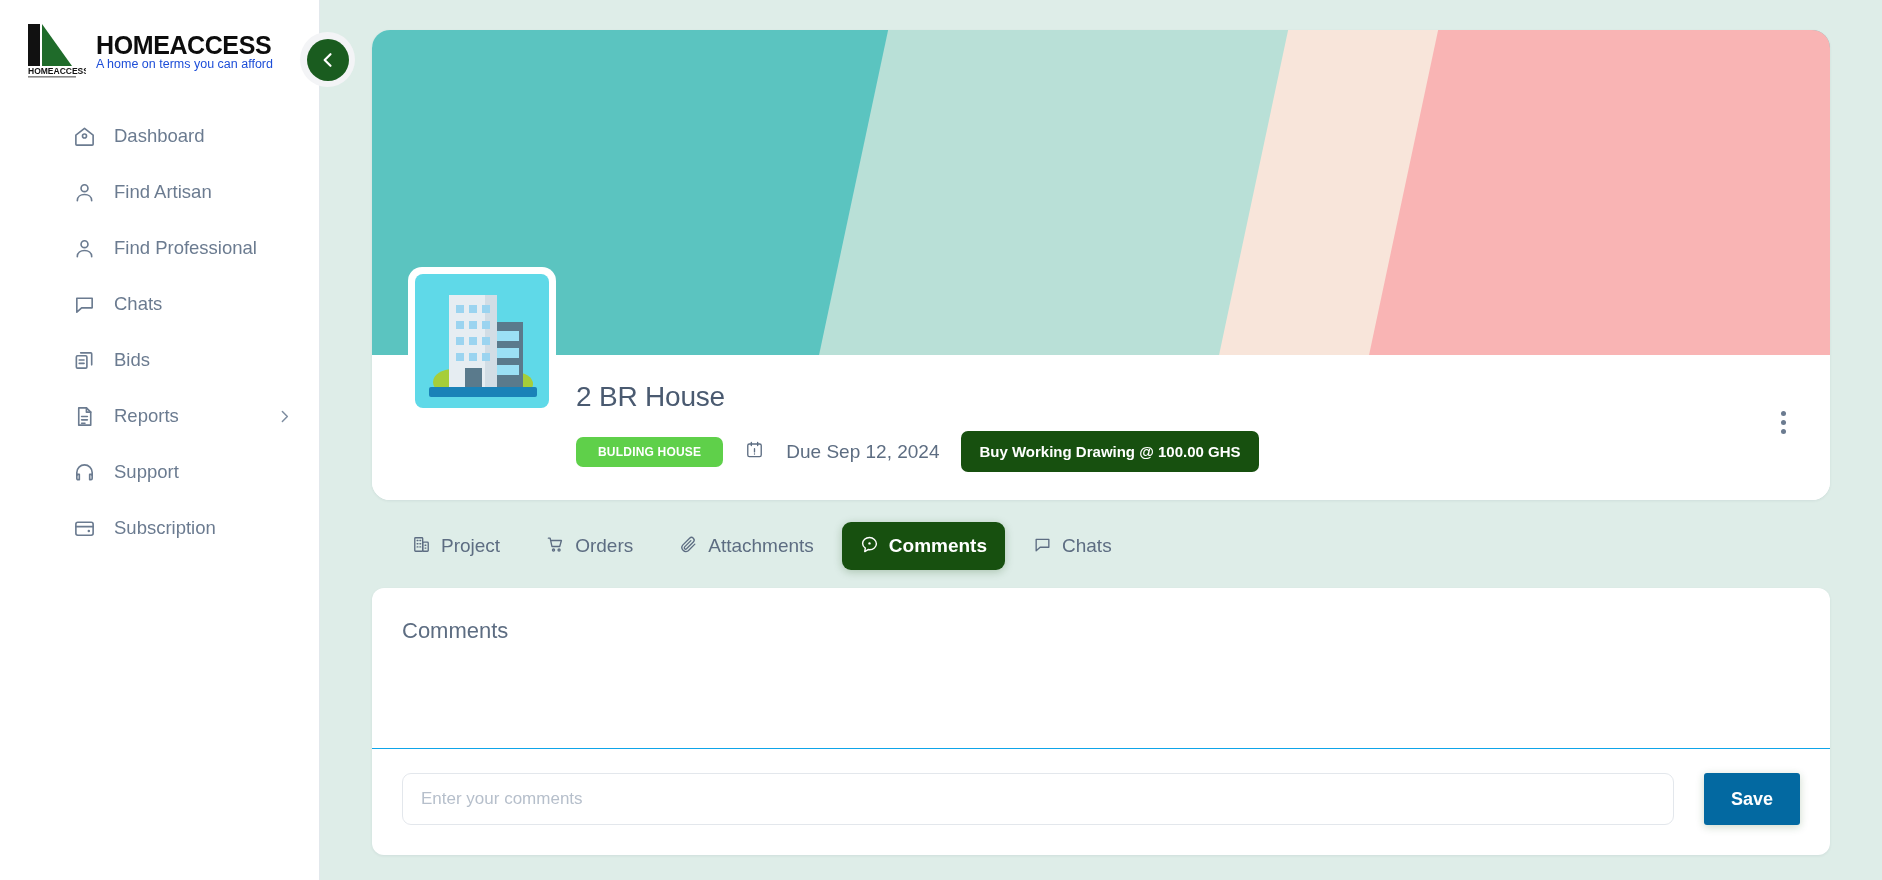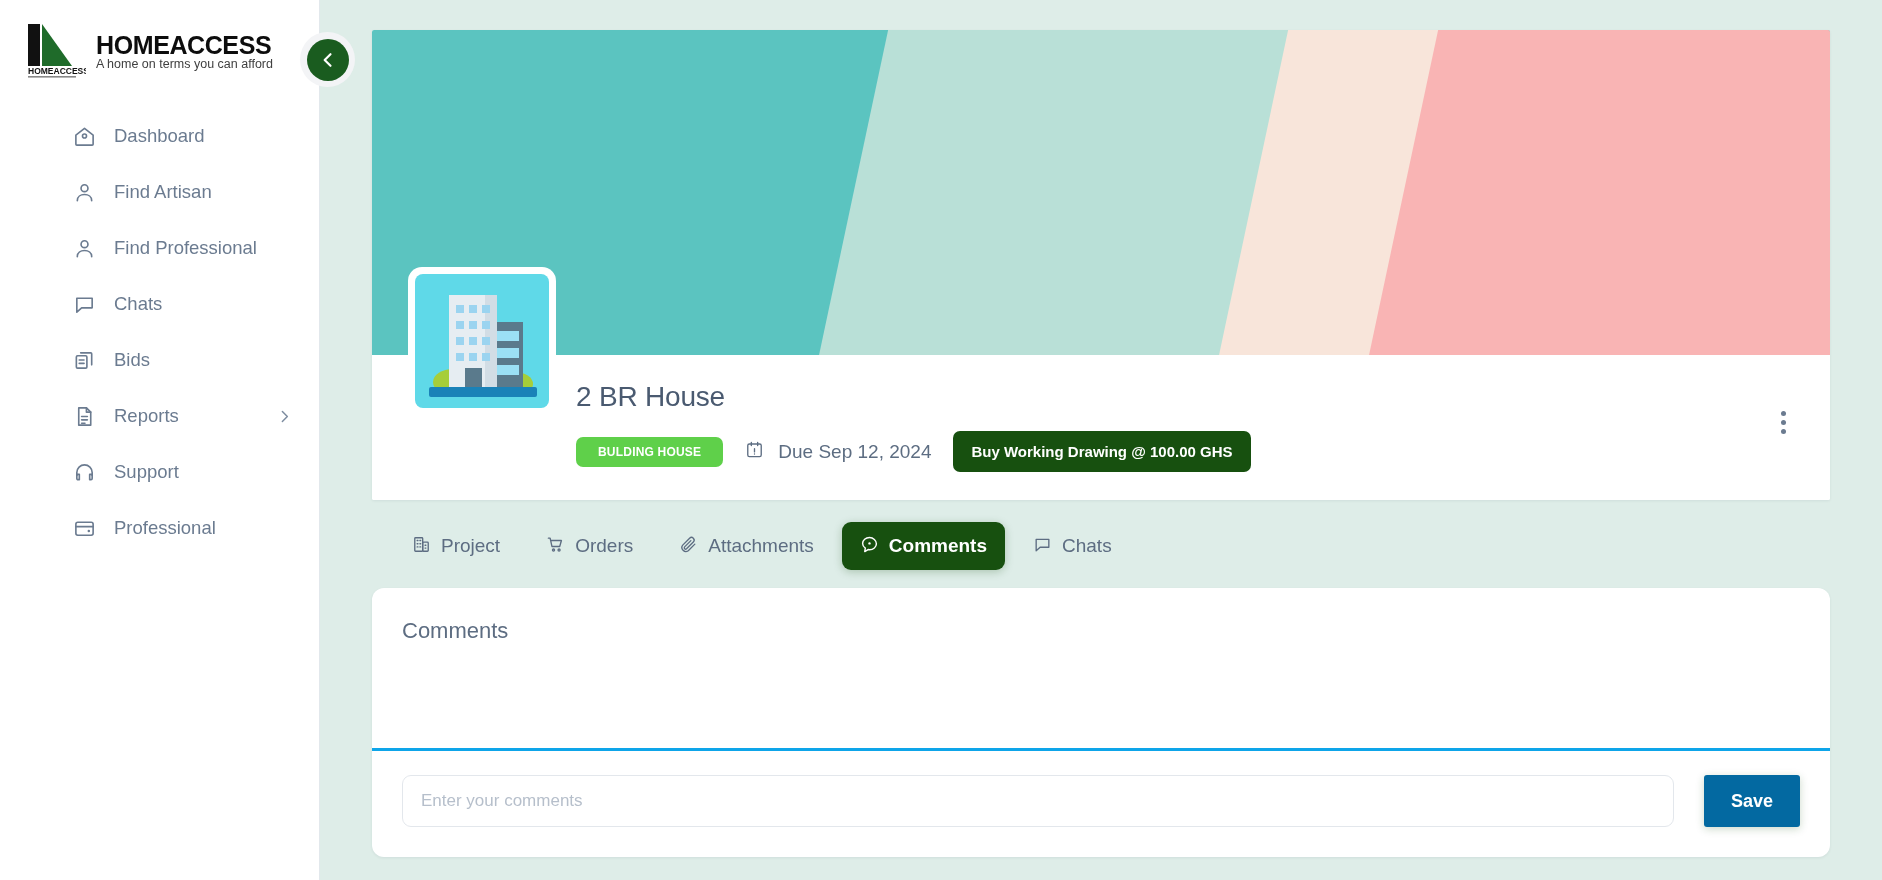--- a/index.html
+++ b/index.html
@@ -48,21 +48,21 @@
   .logo-text { line-height: 1; padding-top: 2px; }
   .logo-title {
     font-size: 25px;
     font-weight: 700;
     letter-spacing: -0.4px;
     color: #0d0d0d;
     white-space: nowrap;
   }
   .logo-tag {
     font-size: 12.5px;
-    color: #404040;
+    color: #1d4ed8;
     margin-top: 0;
     white-space: nowrap;
     font-weight: 400;
   }
 
   .nav { padding: 6px 0 0 0; margin-left: 40px; }
   .nav-item {
     display: flex;
     align-items: center;
     gap: 18px;
@@ -118,21 +118,21 @@
     flex: 1 1 auto;
     height: 880px;
     background: #DEEDE8;
     position: relative;
     padding: 30px 52px 0 52px;
     overflow: hidden;
   }
 
   .project-card {
     background: #ffffff;
-    border-radius: 2px;
+    border-radius: 18px;
     overflow: hidden;
     box-shadow: 0 1px 3px rgba(20,40,60,0.07);
   }
 
   .banner {
     height: 325px;
     position: relative;
     overflow: hidden;
     background: #5BC4C0;
   }
@@ -190,21 +190,21 @@
     font-size: 12px;
     font-weight: 700;
     letter-spacing: 0.2px;
     padding: 8px 22px;
     border-radius: 7px;
     white-space: nowrap;
   }
   .due {
     display: flex;
     align-items: center;
-    gap: 14px;
+    gap: 22px;
     color: #5D6D82;
     font-size: 19px;
     white-space: nowrap;
     justify-content: space-between;
   }
   .buy-btn {
     background: #17500F;
     color: #fff;
     font-size: 15px;
     font-weight: 700;
@@ -273,21 +273,21 @@
   .panel-head {
     padding: 30px 30px 0 30px;
     height: 160px;
   }
   .panel-title {
     font-size: 22px;
     color: #5D6D82;
     font-weight: 400;
   }
   .panel-foot {
-    border-top: 3px solid #0ea5e9;
+    border-top: 1px solid #0ea5e9;
     padding: 24px 30px 30px 30px;
     display: flex;
     align-items: center;
     gap: 30px;
   }
   .comment-input {
     flex: 1 1 auto;
     height: 52px;
     border: 1px solid #e3e7ec;
     border-radius: 9px;
@@ -416,21 +416,21 @@
       </div>
 
       <div class="nav-item">
         <span class="ico">
           <svg width="23" height="23" viewBox="0 0 24 24" fill="none" stroke="currentColor" stroke-width="1.7" stroke-linecap="round" stroke-linejoin="round">
             <rect x="3" y="5.5" width="18" height="13.5" rx="2"></rect>
             <path d="M3 10h18"></path>
             <circle cx="16.5" cy="14.5" r="1.3" fill="currentColor" stroke="none"></circle>
           </svg>
         </span>
-        <span class="lbl">Professional</span>
+        <span class="lbl">Subscription</span>
       </div>
 
     </nav>
   </aside>
 
   <div class="collapse-btn">
     <div class="inner">
       <svg width="20" height="20" viewBox="0 0 24 24" fill="none" stroke="currentColor" stroke-width="2.6" stroke-linecap="round" stroke-linejoin="round">
         <path d="M15 5l-7 7 7 7"></path>
       </svg>

